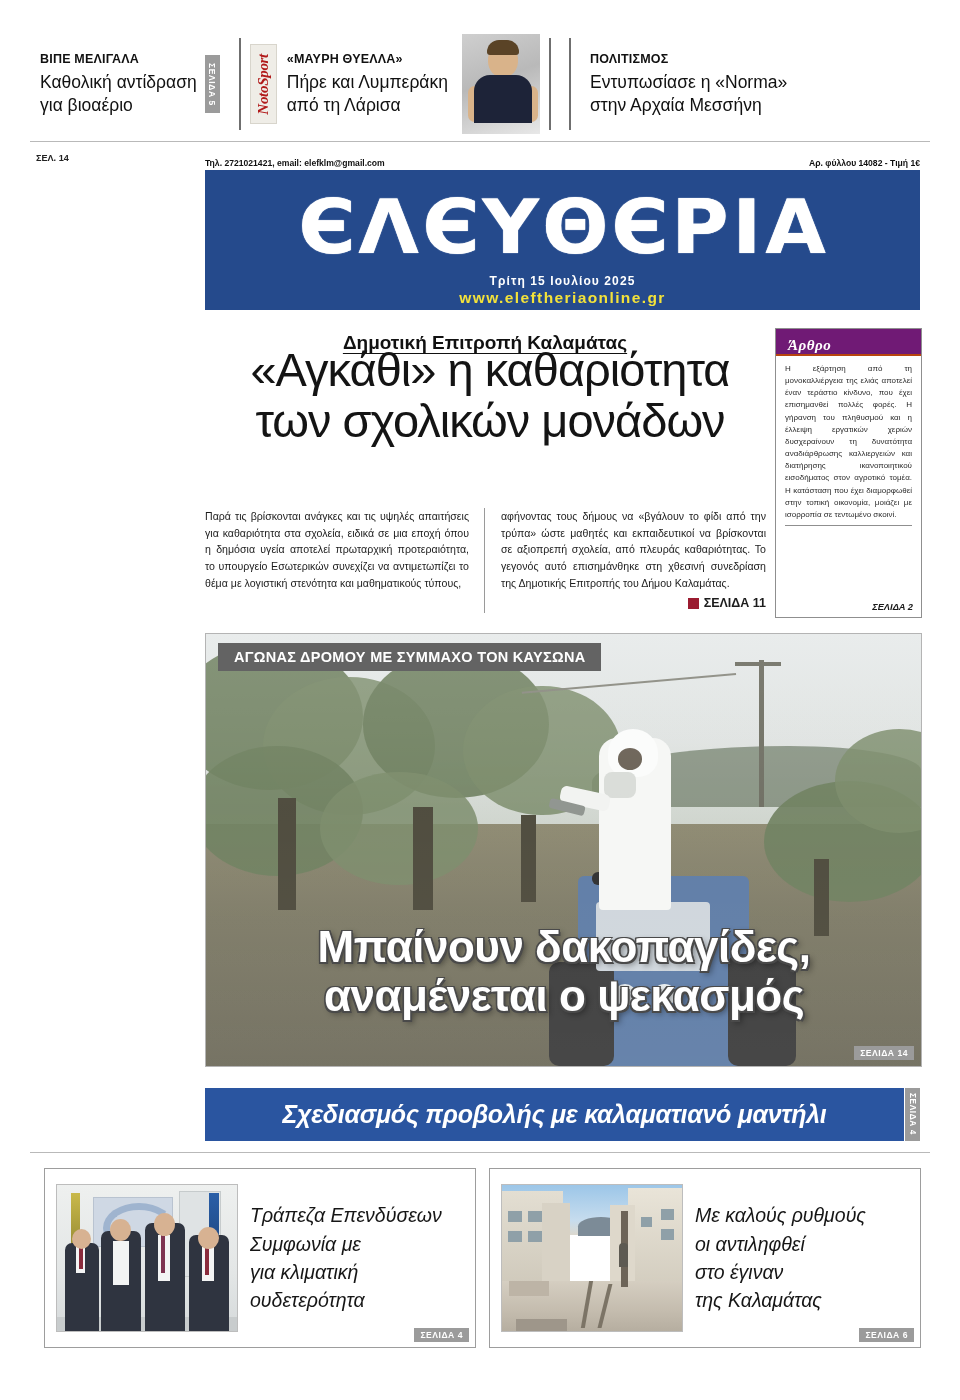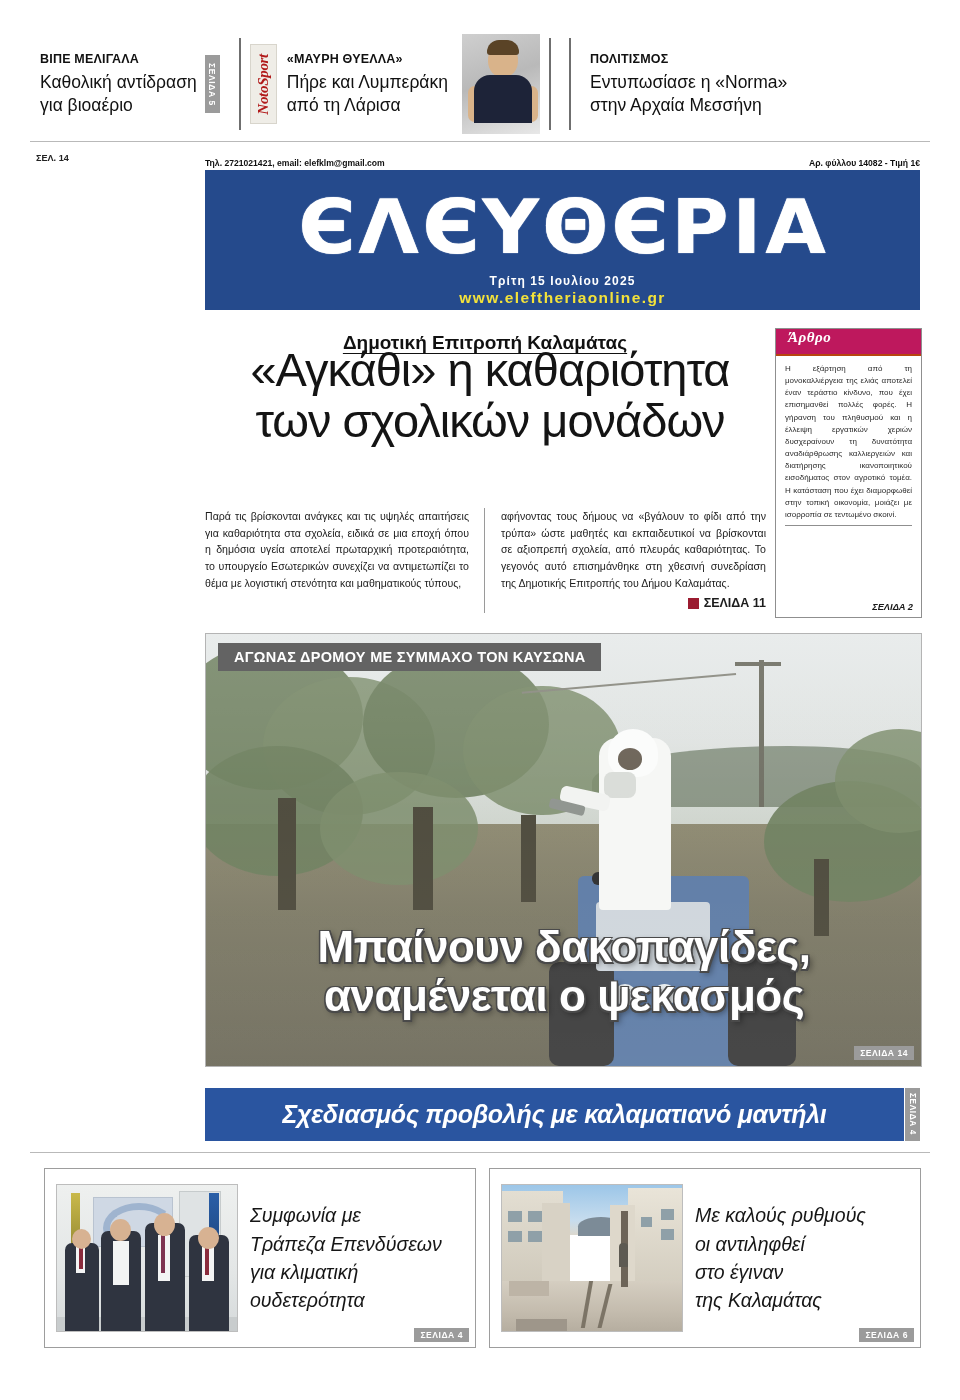--- a/index.html
+++ b/index.html
@@ -81,21 +81,21 @@
   .lead-h1{position:absolute;left:205px;top:344px;width:570px;text-align:center;font-size:47px;line-height:1.09;font-weight:400;
      color:#141414;letter-spacing:-1px;}
   .lead-body{position:absolute;left:205px;top:508px;width:566px;display:flex;gap:16px;}
   .lead-col{width:265px;font-size:10.6px;line-height:1.58;text-align:justify;color:#1c1c1c;}
   .lead-col.first{border-right:1px solid #9a9a9a;padding-right:15px;width:264px;}
   .pageref{display:flex;align-items:center;justify-content:flex-end;gap:5px;font-weight:700;font-size:12.5px;margin-top:2px;}
   .sq{width:11px;height:11px;background:#9b1b30;display:inline-block;}
 
   
   .artbox{position:absolute;left:775px;top:328px;width:145px;height:288px;border:1px solid #8f8f8f;background:#fff;}
-  .art-head{height:25px;background:#be185d;display:flex;align-items:flex-start;padding-left:12px;border-bottom:2px solid #b8440f;}
+  .art-head{height:25px;background:#701a75;display:flex;align-items:flex-end;padding-left:12px;border-bottom:2px solid #b8440f;}
   .art-head span{color:#fff;font-size:15px;font-style:italic;font-weight:700;font-family:"Liberation Serif",serif;letter-spacing:.5px;}
   .art-title{padding:7px 9px 0 9px;text-align:center;font-size:12.6px;line-height:1.34;font-weight:700;color:#111;}
   .art-body{padding:7px 9px 0 9px;font-size:8.0px;line-height:1.52;text-align:justify;color:#2a2a2a;}
   .art-page{position:absolute;right:8px;bottom:5px;font-size:9.3px;font-weight:700;font-style:italic;}
   .art-rule{margin:4px 9px 0 9px;height:1px;background:#8f8f8f;}
 
   
   .photo{position:absolute;left:205px;top:633px;width:715px;height:432px;border:1px solid #b4b4b4;overflow:hidden;background:#9aa08e;}
   .p-sky{position:absolute;left:0;top:0;width:100%;height:46%;background:linear-gradient(180deg,#e7eaea 0%,#dfe3e1 55%,#cdd3cb 100%);}
   .p-hill{position:absolute;right:0;top:26%;width:46%;height:14%;background:#7e8a78;border-radius:60% 40% 0 0;opacity:.85;}
@@ -426,22 +426,22 @@
       <div class="mt-m" style="left:88px;width:40px;height:108px;"></div>
       <div class="mt-sh" style="left:101px;top:50px;width:12px;height:46px;"></div>
       <div class="mt-tie" style="left:104px;top:50px;height:38px;background:#7d3350;"></div>
       <div class="mt-h" style="left:97px;top:28px;width:21px;height:23px;"></div>
       <div class="mt-m" style="left:132px;width:40px;height:96px;"></div>
       <div class="mt-sh" style="left:145px;top:62px;width:12px;height:34px;"></div>
       <div class="mt-tie" style="left:148px;top:62px;height:28px;background:#8a2b3c;"></div>
       <div class="mt-h" style="left:141px;top:42px;width:21px;height:22px;"></div>
     </div>
     <div class="bbox-title">
+      <div>Τράπεζα Επενδύσεων</div>
       <div>Συμφωνία με</div>
-      <div>Τράπεζα Επενδύσεων</div>
       <div>για κλιματική</div>
       <div>ουδετερότητα</div>
     </div>
     <div class="bbox-page">ΣΕΛΙΔΑ 4</div>
   </div>
 
   <div class="bbox right">
     <div class="bbox-photo">
       <div class="st-sky"></div>
       <div class="st-mount"></div>

